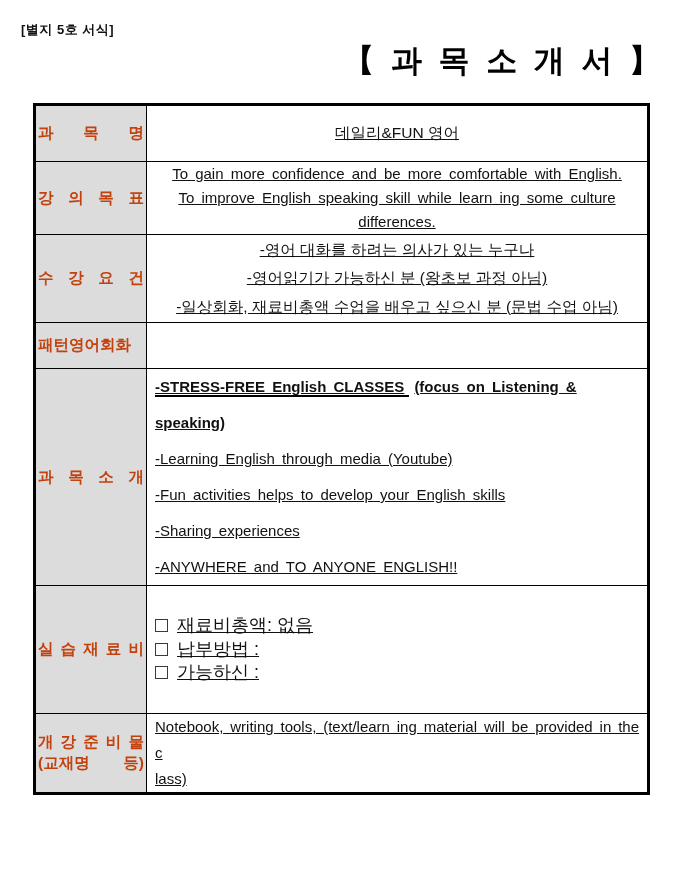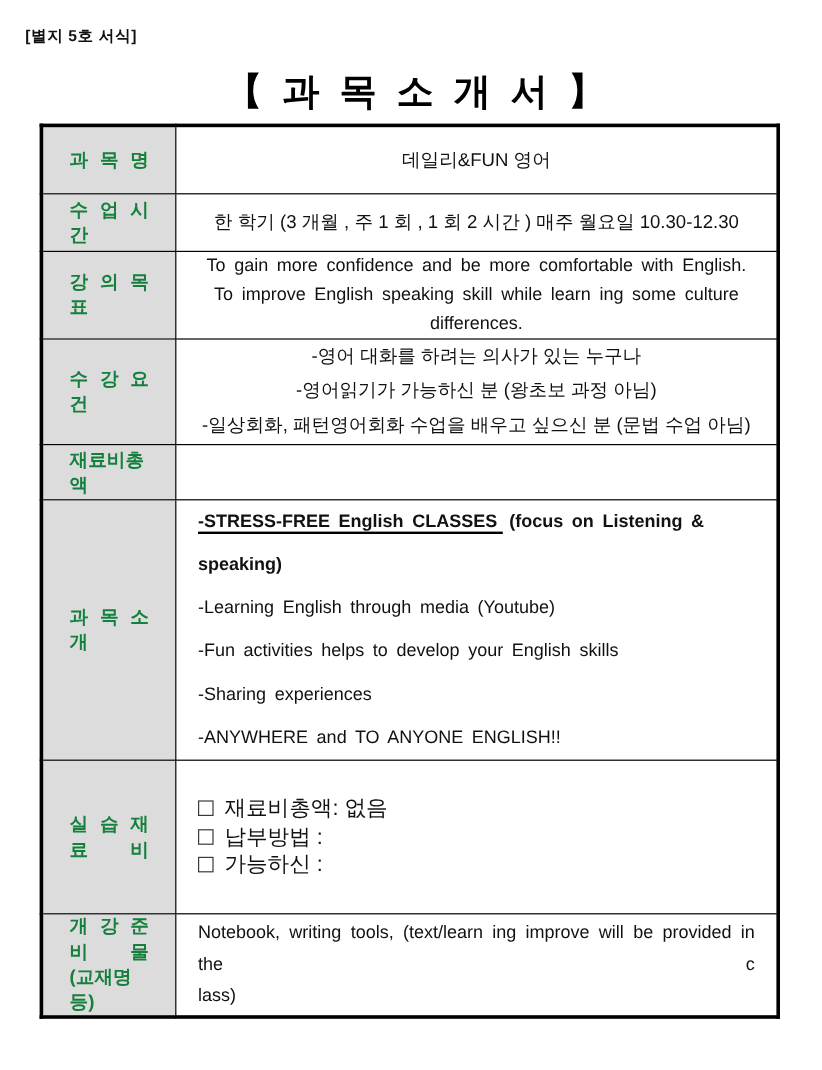--- a/index.html
+++ b/index.html
@@ -10,45 +10,45 @@
     position:relative;
   }
   .page { position:relative; width:664px; height:892px; background:#ffffff; overflow:hidden; }
 
   .form-tag {
     position:absolute; left:21px; top:21px;
     font-size:13px; font-weight:bold; letter-spacing:0.5px;
   }
   .doc-title {
     position:absolute; left:0; top:40px; width:100%;
-    margin:16px; text-align:center;
+    margin:0; text-align:right;
     font-size:31px; font-weight:800; letter-spacing:4px;
     color:#000;
   }
 
   table.course {
     position:absolute; left:33px; top:103px;
     width:617px;
     border-collapse:collapse; table-layout:fixed;
     border:3px solid #000000;
   }
   table.course th, table.course td {
     border:1.5px solid #000000;
     vertical-align:middle;
     overflow:hidden;
   }
   table.course th {
     background:#dcdcdc;
     font-size:15.5px; font-weight:bold;
-    padding:0 22px;
+    padding:0 2px;
     text-align:justify; text-align-last:justify;
-    color:#15803d;
+    color:#c2410c;
   }
   .th-line { text-align:justify; text-align-last:justify; }
-  table.course td { padding:0 18px; font-size:15.5px; }
+  table.course td { padding:0 8px; font-size:15.5px;text-decoration:underline; }
 
   tr.r1 { height:57px; }  tr.r2 { height:48px; }
   tr.r3 { height:72px; }  tr.r4 { height:88px; }
   tr.r5 { height:46px; }  tr.r6 { height:50px; }
   tr.r7 { height:182px; } tr.r8 { height:128px; }
   tr.r9 { height:76px; }
 
   td.center { text-align:center; }
   td.course-name { font-size:12.5px; text-align:center; }
   td.goal div { line-height:24px; font-size:15px; word-spacing:3px; text-align:center; }
@@ -87,45 +87,41 @@
         <col style="width:112px">
         <col>
       </colgroup>
 
     <tbody>
         <tr class="r1">
       <th>과 목 명</th>
       <td class="course-name">데일리&amp;FUN 영어</td>
     </tr>
 
-    <tr class="r2">
-      <th>수 업 시 간</th>
-      <td class="center">한 학기 (3 개월 , 주 1 회 , 1 회 2 시간 ) 매주 월요일 10.30-12.30</td>
-    </tr>
 
     <tr class="r3">
       <th>강 의 목 표</th>
       <td class="goal">
         <div>To gain more confidence and be more comfortable with English.</div>
         <div>To improve English speaking skill while learn ing some culture</div>
         <div>differences.</div>
       </td>
     </tr>
 
     <tr class="r4">
       <th>수 강 요 건</th>
       <td class="req">
         <div>-영어 대화를 하려는 의사가 있는 누구나</div>
         <div>-영어읽기가 가능하신 분 (왕초보 과정 아님)</div>
-        <div>-일상회화, 패턴영어회화 수업을 배우고 싶으신 분 (문법 수업 아님)</div>
+        <div>-일상회화, 재료비총액 수업을 배우고 싶으신 분 (문법 수업 아님)</div>
       </td>
     </tr>
 
     <tr class="r5">
-      <th>재료비총액</th>
+      <th>패턴영어회화</th>
       <td></td>
     </tr>
 
 
     <tr class="r7">
       <th>과 목 소 개</th>
       <td class="intro">
         <div class="intro-line">
           <span class="u">-STRESS-FREE English CLASSES</span><span class="after-u">(focus on Listening &amp; speaking)</span>
         </div>
@@ -150,20 +146,20 @@
         </div>
       </td>
     </tr>
 
     <tr class="r9">
       <th>
         <div class="th-line">개 강 준 비 물</div>
         <div class="th-line">(교재명 등)</div>
       </th>
       <td class="materials">
-        <div class="justify-line">Notebook, writing tools, (text/learn ing improve will be provided in the c</div>
+        <div class="justify-line">Notebook, writing tools, (text/learn ing material will be provided in the c</div>
         <div>lass)</div>
       </td>
     </tr>
 
   </tbody>
     </table>
 </div>
 
 </body></html>

